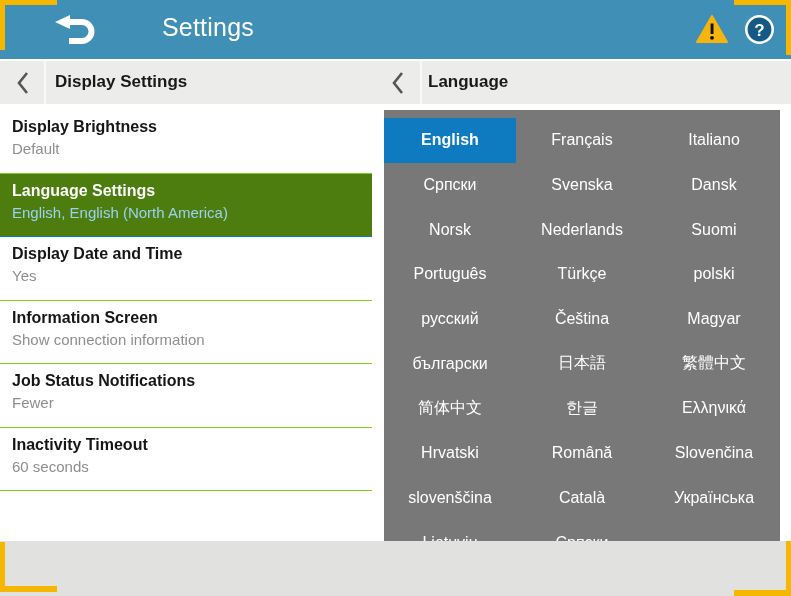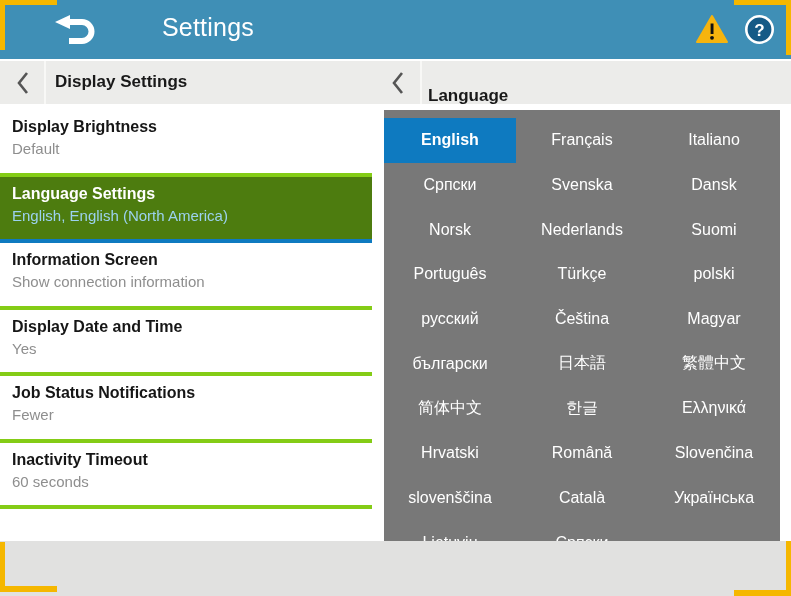--- a/index.html
+++ b/index.html
@@ -16,25 +16,25 @@
   
   .panel-header{position:absolute;top:61px;height:43px;background:#ececea;}
   .panel-header.left{left:0;width:424px;}
   .panel-header.right{left:383px;width:408px;}
   .hdr-chevron{position:absolute;top:10px;width:14px;height:24px;}
   .panel-header.left .hdr-chevron{left:16px;}
   .panel-header.right .hdr-chevron{left:8px;}
   .hdr-seam{position:absolute;top:0;width:2px;height:43px;background:#f8f8f6;}
   .hdr-title{position:absolute;top:11px;font-size:17px;font-weight:bold;color:#191919;}
   .panel-header.left .hdr-title{left:55px;}
-  .panel-header.right .hdr-title{left:45px;margin-top:14px;}
+  .panel-header.right .hdr-title{left:45px;}
 
   
   .settings-list{position:absolute;left:0;top:110px;width:372px;height:430px;background:#ffffff;overflow:hidden;}
-  .srow{height:56.5px;border-bottom:4px solid #84cc16;padding:6px 10px 0 12px;box-sizing:content-box;cursor:pointer;}
+  .srow{height:56.5px;border-bottom:1px solid #84cc16;padding:6px 10px 0 12px;box-sizing:content-box;cursor:pointer;}
   .srow .t{display:block;font-size:16px;font-weight:bold;color:#161616;line-height:1.4;}
   .srow .v{display:block;font-size:15px;color:#8e8e8e;line-height:1.45;}
   .srow.selected{background:#4d7c0f;border-bottom-color:#0e7ac0;}
   .srow.selected .t{color:#ffffff;}
   .srow.selected .v{color:#9cd2ef;}
 
   
   .lang-grid{position:absolute;left:384px;top:110px;width:396px;height:460px;background:#787878;overflow:hidden;
              display:grid;grid-template-columns:repeat(3,132px);grid-auto-rows:44.7px;padding-top:8px;box-sizing:border-box;}
   .lang{display:flex;align-items:center;justify-content:center;color:#ffffff;font-size:16px;cursor:pointer;white-space:nowrap;}
@@ -107,26 +107,26 @@
   <div class="settings-list">
     <div class="srow">
       <span class="t">Display Brightness</span>
       <span class="v">Default</span>
     </div>
     <div class="srow selected">
       <span class="t">Language Settings</span>
       <span class="v">English, English (North America)</span>
     </div>
     <div class="srow">
+      <span class="t">Display Date and Time</span>
+      <span class="v">Yes</span>
+    </div>
+    <div class="srow">
       <span class="t">Information Screen</span>
       <span class="v">Show connection information</span>
-    </div>
-    <div class="srow">
-      <span class="t">Display Date and Time</span>
-      <span class="v">Yes</span>
     </div>
     <div class="srow">
       <span class="t">Job Status Notifications</span>
       <span class="v">Fewer</span>
     </div>
     <div class="srow">
       <span class="t">Inactivity Timeout</span>
       <span class="v">60 seconds</span>
     </div>
 

